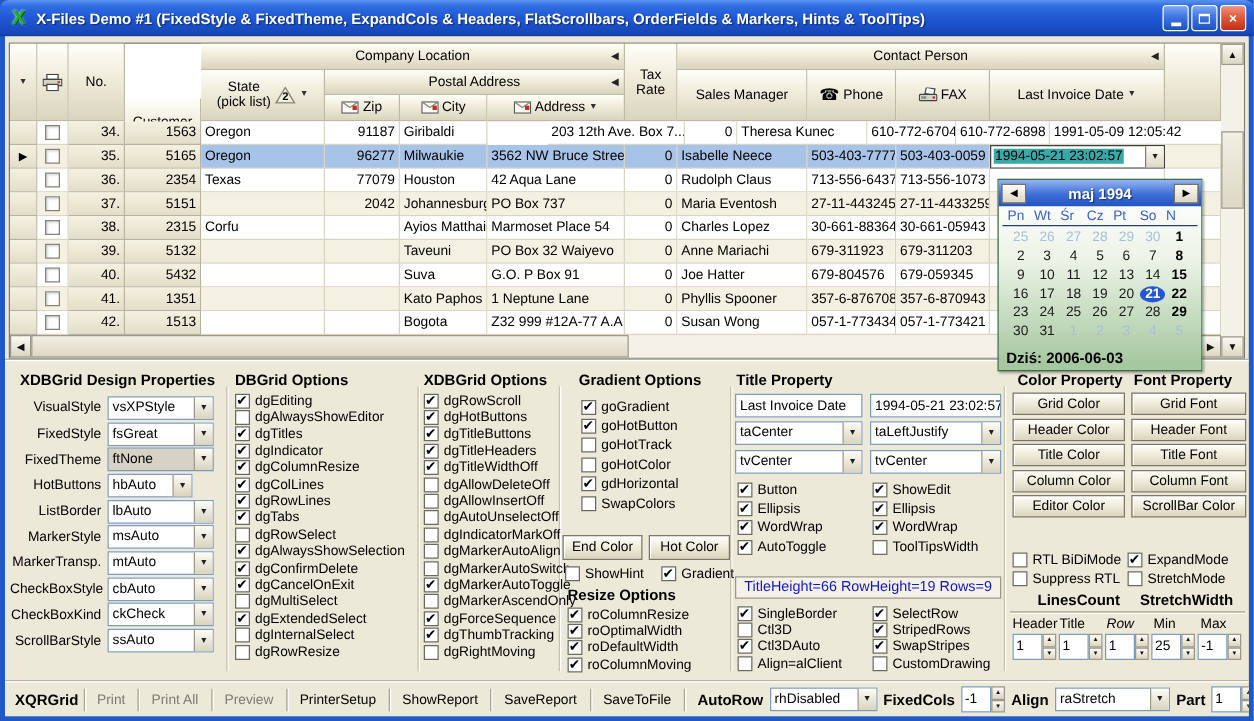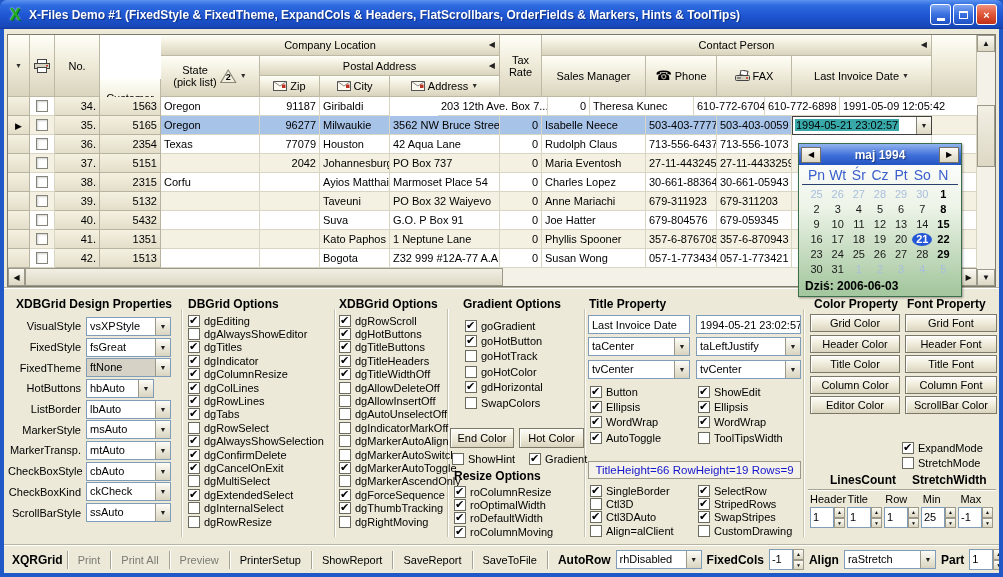--- a/index.html
+++ b/index.html
@@ -55,21 +55,21 @@
 .sb-rt::before{content:"▶";}
 .sthumb{position:absolute;background:linear-gradient(180deg,#F2EFE4,#DDD8C4);border:1px solid #9C988A;}
 
 .calendar{position:absolute;left:794px;top:114px;width:164px;height:154px;border:1px solid #3C6E4A;background:linear-gradient(180deg,#FFFFFF 6%,#ECF3E7 42%,#A6C8A0 96%);z-index:60;box-shadow:1px 1px 2px rgba(0,0,0,.35);}
 .cal-hdr{height:21px;background:linear-gradient(180deg,#93B4F0 0%,#3E6ED8 55%,#2254C2 100%);display:flex;align-items:center;justify-content:space-between;padding:0 2px;}
 .cal-title{color:#fff;font-weight:bold;font-size:12px;text-shadow:1px 1px 1px #16347A;}
 .cal-nav{width:20px;height:16px;background:linear-gradient(180deg,#FDFCF6,#DCD7C2);border:1px solid #777165;display:flex;align-items:center;justify-content:center;font-size:8px;}
 .cal-nav.prev::before{content:"◀";}
 .cal-nav.next::before{content:"▶";}
 .cal-daynames{display:grid;grid-template-columns:repeat(7,1fr);padding:2px 4px 1px 4px;border-bottom:1px solid #28406E;margin:0 3px;}
-.dname{text-align:center;color:#3A5FCD;font-size:14px;}
+.dname{text-align:left;color:#3A5FCD;font-size:11px;}
 .cal-weeks{display:grid;grid-template-columns:repeat(7,1fr);padding:2px 4px 0 4px;margin:0 3px;}
 .day{height:15px;text-align:center;font-size:11px;line-height:15px;color:#1A1A1A;}
 .day.p{color:#A8BEDC;}
 .day.b{font-weight:bold;color:#000;}
 .day.s{line-height:13px;}
 .dsel{display:inline-block;min-width:20px;height:13px;border-radius:50%;background:#2457D6;color:#fff;font-weight:bold;line-height:13px;margin-top:1px;}
 .cal-footer{position:absolute;left:6px;bottom:3px;font-weight:bold;font-size:12px;}
 
 .panel{position:absolute;left:0;right:0;top:259px;bottom:28px;background:#ECE9D8;border-top:1px solid #FFFFFF;box-shadow:0 -1px 0 #B8B4A2;}
 .sec-title{position:absolute;font-weight:bold;font-size:12px;white-space:nowrap;}
@@ -849,37 +849,47 @@
           <div class="btn" style="height: 18px; margin-bottom: 2.6px;">Editor Color</div>
         </div>
       <div id="font-buttons" style="position:absolute;left:901px;top:25px;width:92px;">
           <div class="btn" style="height: 18px; margin-bottom: 2.6px;">Grid Font</div>
           <div class="btn" style="height: 18px; margin-bottom: 2.6px;">Header Font</div>
           <div class="btn" style="height: 18px; margin-bottom: 2.6px;">Title Font</div>
           <div class="btn" style="height: 18px; margin-bottom: 2.6px;">Column Font</div>
           <div class="btn" style="height: 18px; margin-bottom: 2.6px;">ScrollBar Color</div>
         </div>
 
+      <div class="cbcol step15" id="rtl-left" style="left:806px;top:151px;">
+          <label class="cbrow">
+            <span class="cb"></span>
+            <span class="cbl">RTL BiDiMode</span>
+          </label>
+          <label class="cbrow">
+            <span class="cb"></span>
+            <span class="cbl">Suppress RTL</span>
+          </label>
+        </div>
       <div class="cbcol step15" id="rtl-right" style="left:898px;top:151px;">
           <label class="cbrow">
             <span class="cb on"></span>
             <span class="cbl">ExpandMode</span>
           </label>
           <label class="cbrow">
             <span class="cb"></span>
             <span class="cbl">StretchMode</span>
           </label>
         </div>
       <span class="sec-title" style="left:826px;top:184px;">LinesCount</span>
       <span class="sec-title" style="left:908px;top:184px;">StretchWidth</span>
       <span style="position:absolute;left:804px;top:200px;width:188px;border-top:1px solid #A8A494;box-shadow:0 1px 0 #fff;"></span>
       <div id="spin-labels" style="position:absolute;left:806px;top:204px;width:188px;display:flex;">
           <span style="width: 37.6px;">Header</span>
           <span style="width: 37.6px;">Title</span>
-          <span style="width: 37.6px;">Row</span>
+          <span style="width: 37.6px; font-style: italic;">Row</span>
           <span style="width: 37.6px;">Min</span>
           <span style="width: 37.6px;">Max</span>
         </div>
       <div id="spinner-row" style="position:absolute;left:806px;top:218px;display:flex;gap:2px;">
           <span class="spin">
             <span class="spinval">1</span>
             <span class="spinbtns">
               <span class="spup"></span>
               <span class="spdn"></span>
             </span>

